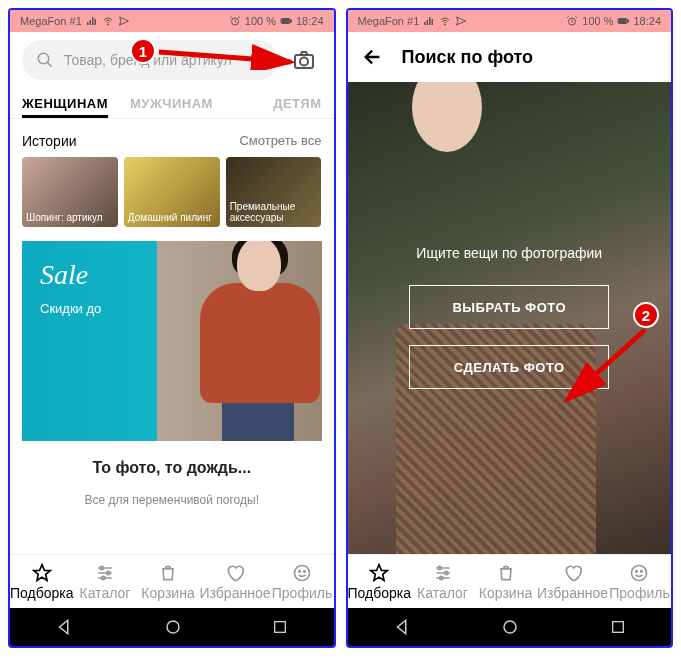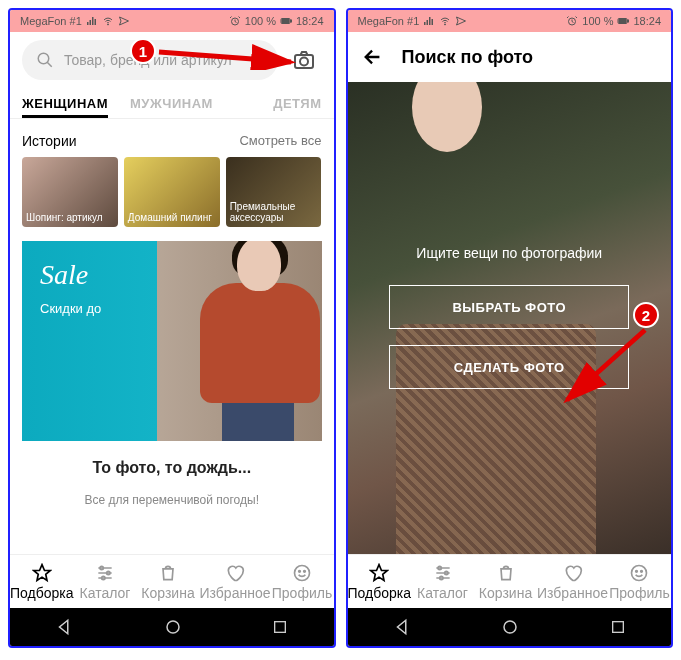--- a/index.html
+++ b/index.html
@@ -53,21 +53,21 @@
   .androidbar svg { stroke:#ccc; fill:none; }
   
   .s2-header { display:flex; align-items:center; gap:18px; padding:14px 14px; }
   .s2-header svg { width:22px; height:22px; }
   .s2-header h2 { font-size:18px; font-weight:700; }
   .s2-body { flex:1; position:relative; background:linear-gradient(160deg,#2a3024 0%, #47513a 35%, #7a6a5a 55%, #705648 70%, #3a2f28 100%); display:flex; flex-direction:column; align-items:center; justify-content:center; color:#fff; overflow:hidden; }
   .s2-body::before { content:""; position:absolute; top:-20px; left:20%; width:70px; height:90px; background:#e8cab6; border-radius:50%; }
   .s2-body::after { content:""; position:absolute; bottom:-30px; left:15%; width:200px; height:260px; background:repeating-linear-gradient(45deg,#6b4e3e 0 4px,#8a6a52 4px 8px); border-radius:10px; opacity:0.9; z-index:0; }
   .s2-inner { position:relative; z-index:1; text-align:center;margin-top:14px; }
   .s2-inner p { font-size:14px; margin-bottom:24px; }
-  .outline-btn { width:240px; height:44px; border:1.5px solid #fff; background:transparent; color:#fff; font-size:13px; font-weight:600; letter-spacing:0.5px; margin-bottom:16px; display:flex; align-items:center; justify-content:center; }
+  .outline-btn { width:200px; height:44px; border:1.5px solid #fff; background:transparent; color:#fff; font-size:13px; font-weight:600; letter-spacing:0.5px; margin-bottom:16px; display:flex; align-items:center; justify-content:center; }
   
   .badge { position:absolute; width:26px; height:26px; border-radius:50%; background:#e20000; color:#fff; font-weight:700; font-size:15px; display:flex; align-items:center; justify-content:center; border:2px solid #fff; z-index:50; }
   .arrow { position:absolute; z-index:49; }
 </style>
 </head>
 <body>
 
 <div class="wrap">
 
   <div class="phone">

